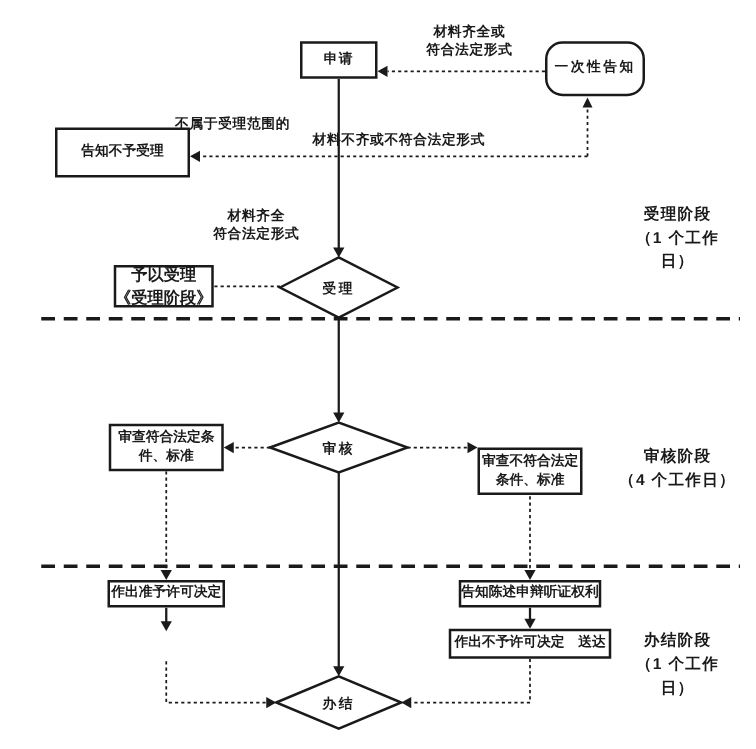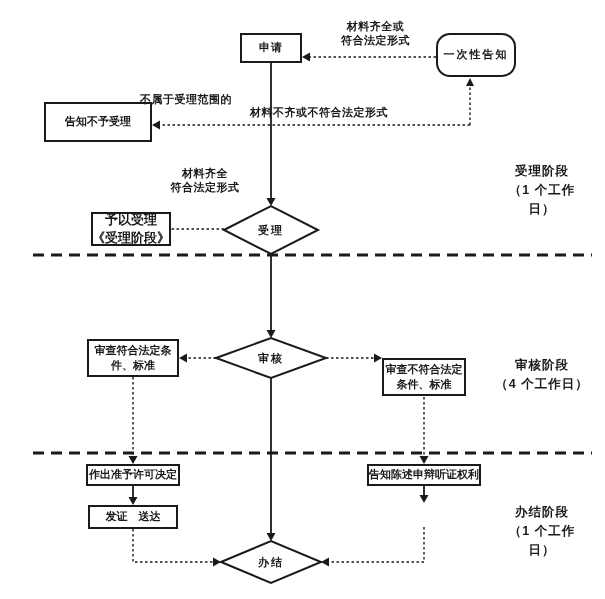--- a/index.html
+++ b/index.html
@@ -109,28 +109,28 @@
 
   <div class="box" style="left:382px;top:339px;width:84px;height:38px;letter-spacing:0;margin-top:19px;">
     <div>审查不符合法定</div>
     <div>条件、标准</div>
   </div>
 
   <div class="box" style="left:86px;top:464px;width:94px;height:22px;letter-spacing:0;text-align:right;">
     <div>作出准予许可决定</div>
   </div>
 
-  <div class="box" style="left:88px;top:505px;width:90px;height:24px;letter-spacing:0;">
-    <div>发证　送达</div>
-  </div>
 
   <div class="box" style="left:367px;top:464px;width:114px;height:22px;letter-spacing:0;">
     <div>告知陈述申辩听证权利</div>
   </div>
 
+  <div class="box" style="left:359px;top:503px;width:130px;height:24px;letter-spacing:0;">
+    <div>作出不予许可决定　送达</div>
+  </div>
 
   <div class="diamond-label" style="left:249px;top:223px;">受理</div>
   <div class="diamond-label" style="left:249px;top:351px;">审核</div>
   <div class="diamond-label" style="left:249px;top:555px;">办结</div>
 
   <div class="lbl" style="left:318px;top:19px;width:115px;">
     <div>材料齐全或</div>
     <div>符合法定形式</div>
   </div>
 

